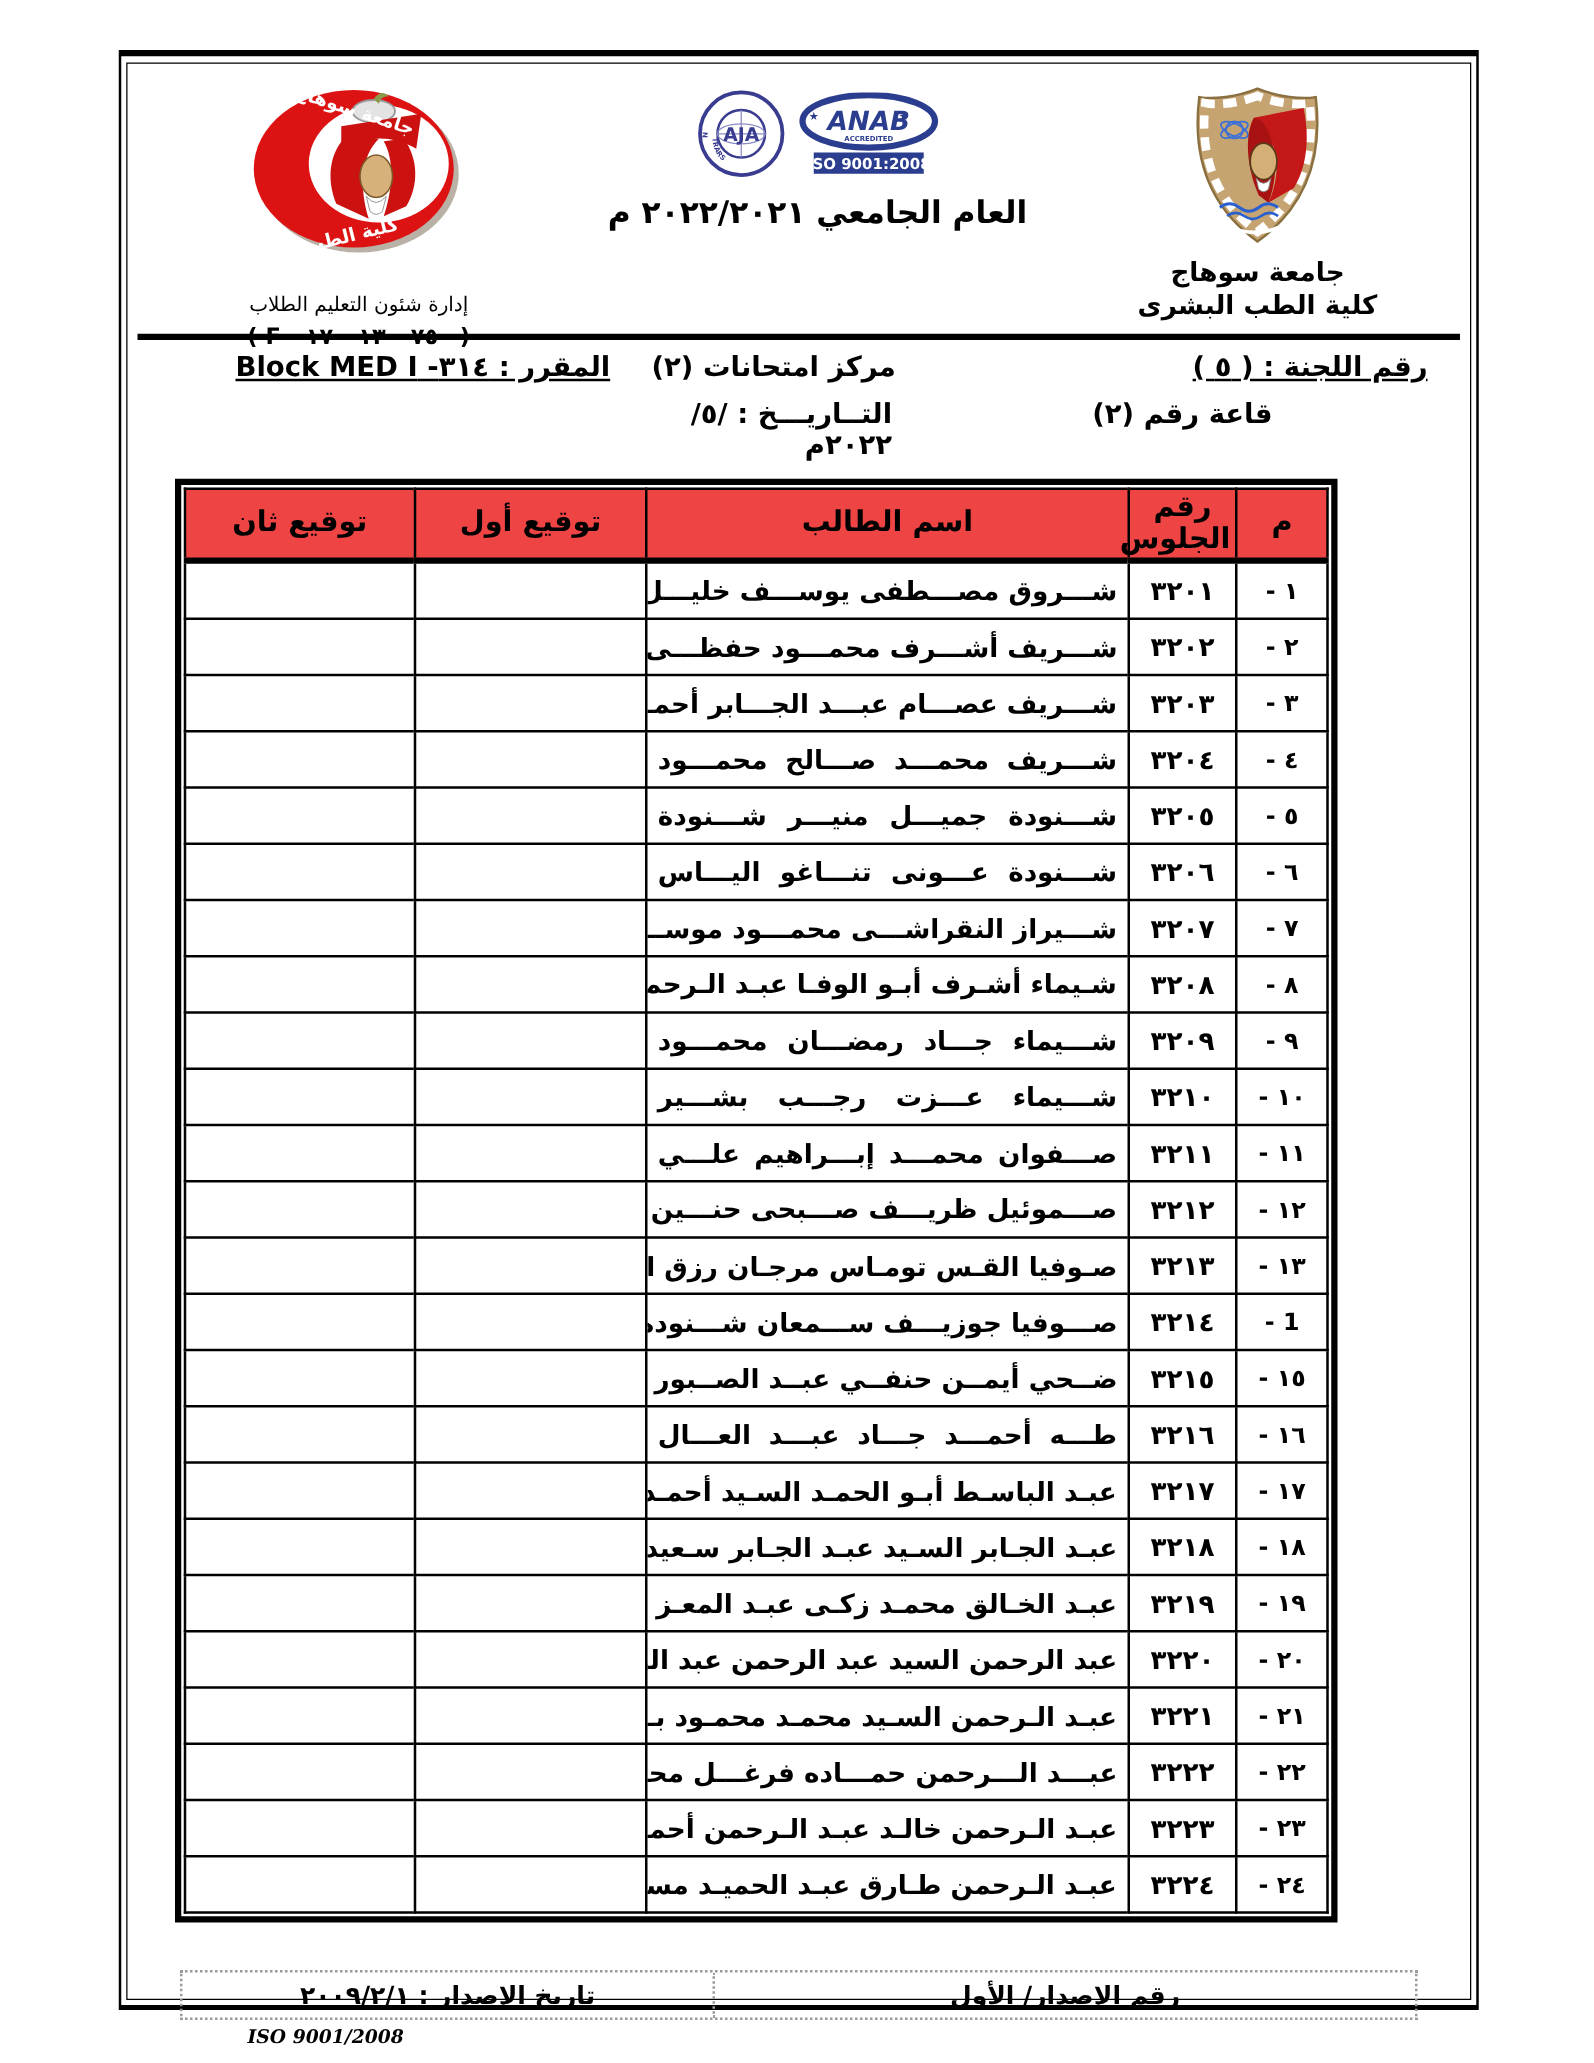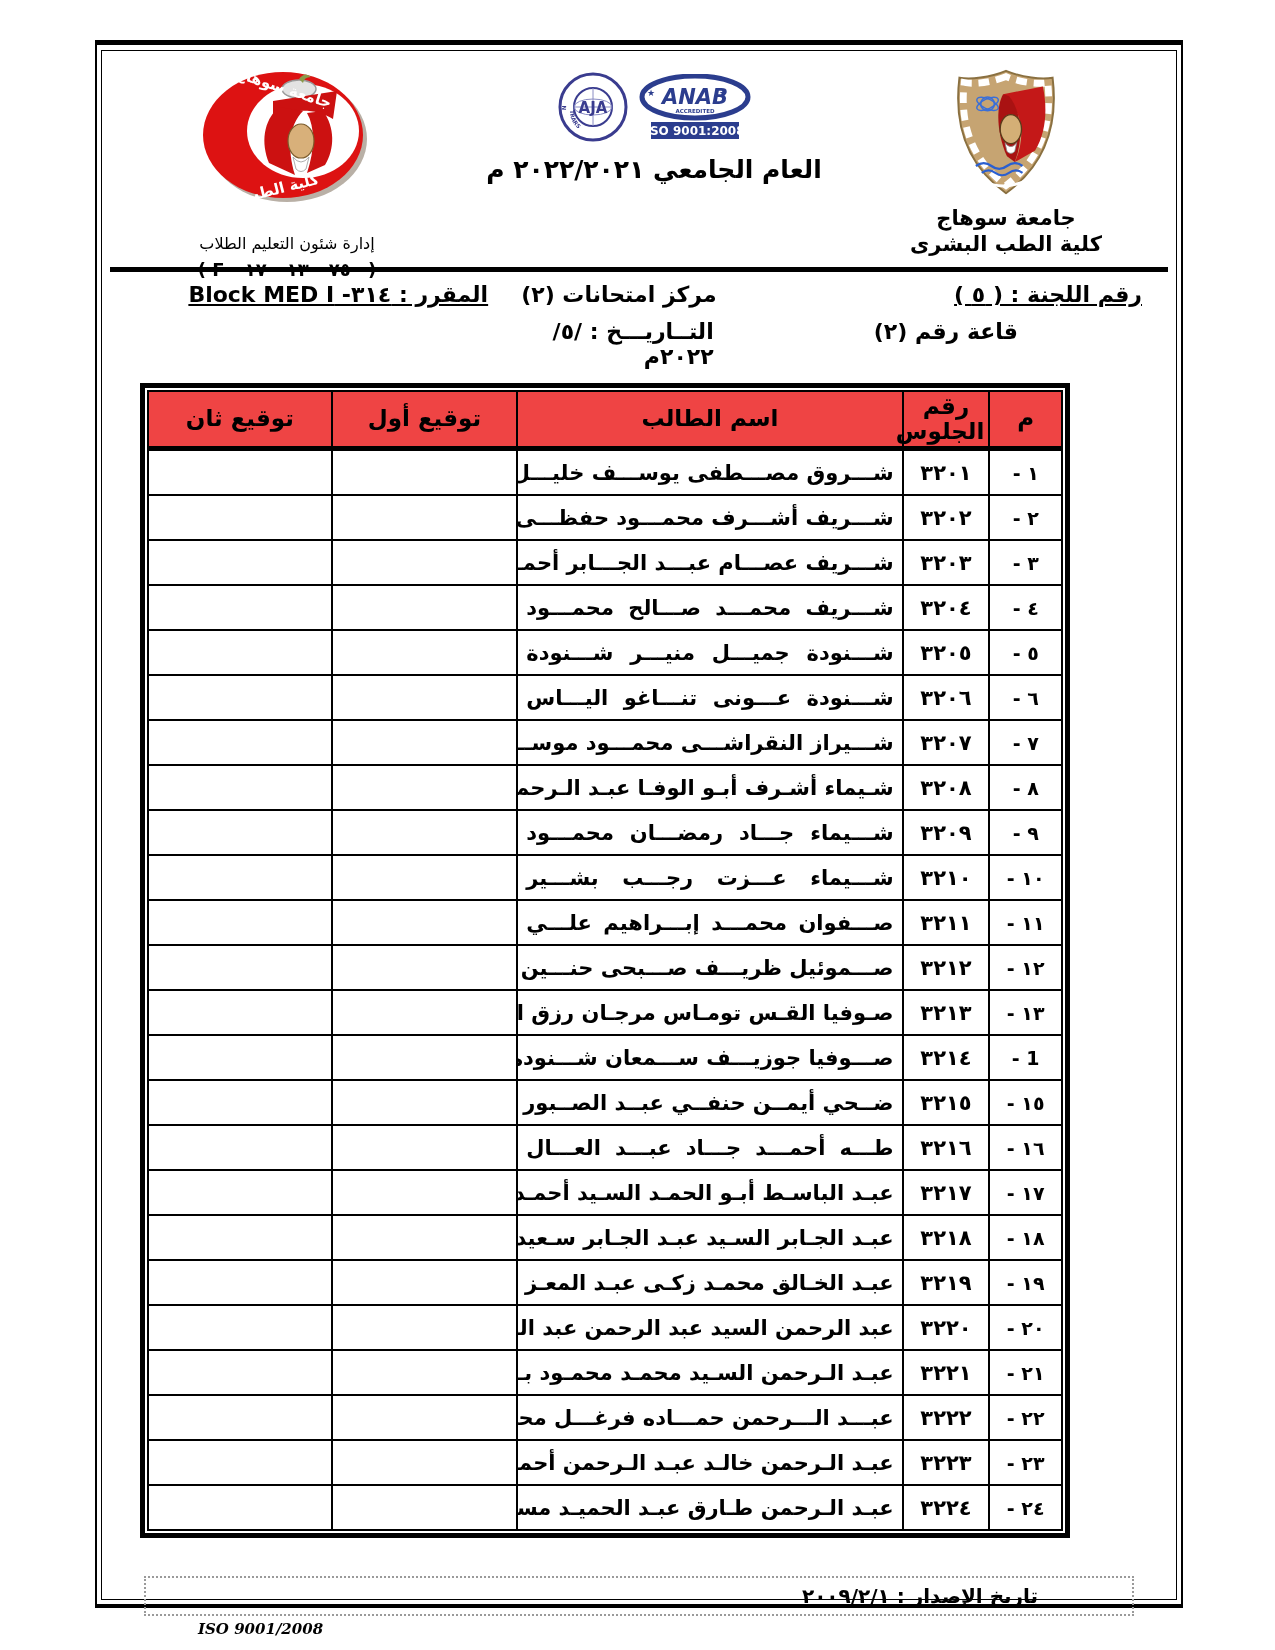--- a/index.html
+++ b/index.html
@@ -385,18 +385,19 @@
       <td class="c-seat">٣٢٢٤</td>
       <td class="c-name">عبـد الـرحمن طـارق عبـد الحميـد مسـعود</td>
       <td class="c-sig1"></td>
       <td class="c-sig2"></td>
     </tr>
   </tbody>
     </table>
   </div>
 
   <div class="footer-table">
+    <div class="footer-cell fc-right">رقم الإصدار/ الأول</div>
     <div class="footer-cell fc-left">تاريخ الإصدار : ٢٠٠٩/٢/١</div>
   </div>
   <div class="iso-line">ISO 9001/2008</div>
 
  </div>
 </div>
 
 </body></html>

